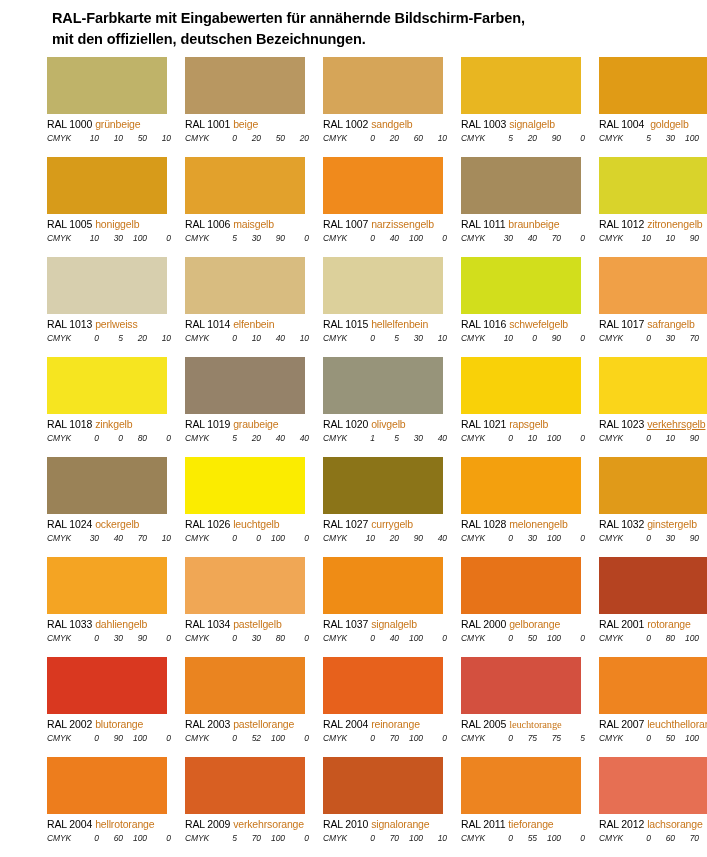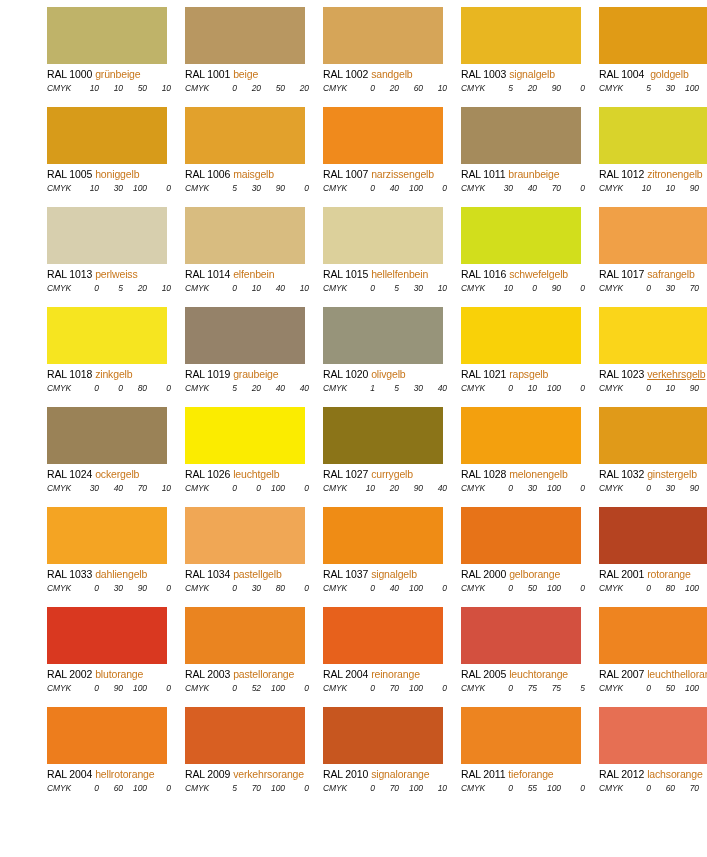--- a/index.html
+++ b/index.html
@@ -88,20 +88,24 @@
     flex: 0 0 22px;
     text-align: right;
     padding-right: 2px;
   }
 </style>
 </head>
 <body>
 
 <div class="page">
 
+  <div class="header">
+    <div class="line">RAL-Farbkarte mit Eingabewerten für annähernde Bildschirm-Farben,</div>
+    <div class="line">mit den offiziellen, deutschen Bezeichnungen.</div>
+  </div>
 
   <div class="grid" id="swatch-grid">
       <div class="row">
         <div class="cell">
           <div class="swatch" style="background: rgb(191, 179, 105);"></div>
           <div class="namerow"><span class="ral-code">RAL 1000</span><span class="ral-name" style="color: rgb(200, 118, 26);">grünbeige</span></div>
           <div class="cmykrow">
             <span class="cmyk-label">CMYK</span>
             <span class="cmyk-val">10</span>
             <span class="cmyk-val">10</span>
@@ -468,21 +472,21 @@
           <div class="cmykrow">
             <span class="cmyk-label">CMYK</span>
             <span class="cmyk-val">0</span>
             <span class="cmyk-val">70</span>
             <span class="cmyk-val">100</span>
             <span class="cmyk-val">0</span>
           </div>
         </div>
         <div class="cell">
           <div class="swatch" style="background: rgb(211, 80, 63);"></div>
-          <div class="namerow"><span class="ral-code">RAL 2005</span><span class="ral-name" style="color: rgb(200, 118, 26);">leuchtorange</span></div>
+          <div class="namerow"><span class="ral-code">RAL 2005</span><span class="ral-name" style="color: rgb(200, 118, 26); font-family: Liberation Serif, serif;">leuchtorange</span></div>
           <div class="cmykrow">
             <span class="cmyk-label">CMYK</span>
             <span class="cmyk-val">0</span>
             <span class="cmyk-val">75</span>
             <span class="cmyk-val">75</span>
             <span class="cmyk-val">5</span>
           </div>
         </div>
         <div class="cell">
           <div class="swatch" style="background: rgb(238, 132, 32);"></div>

